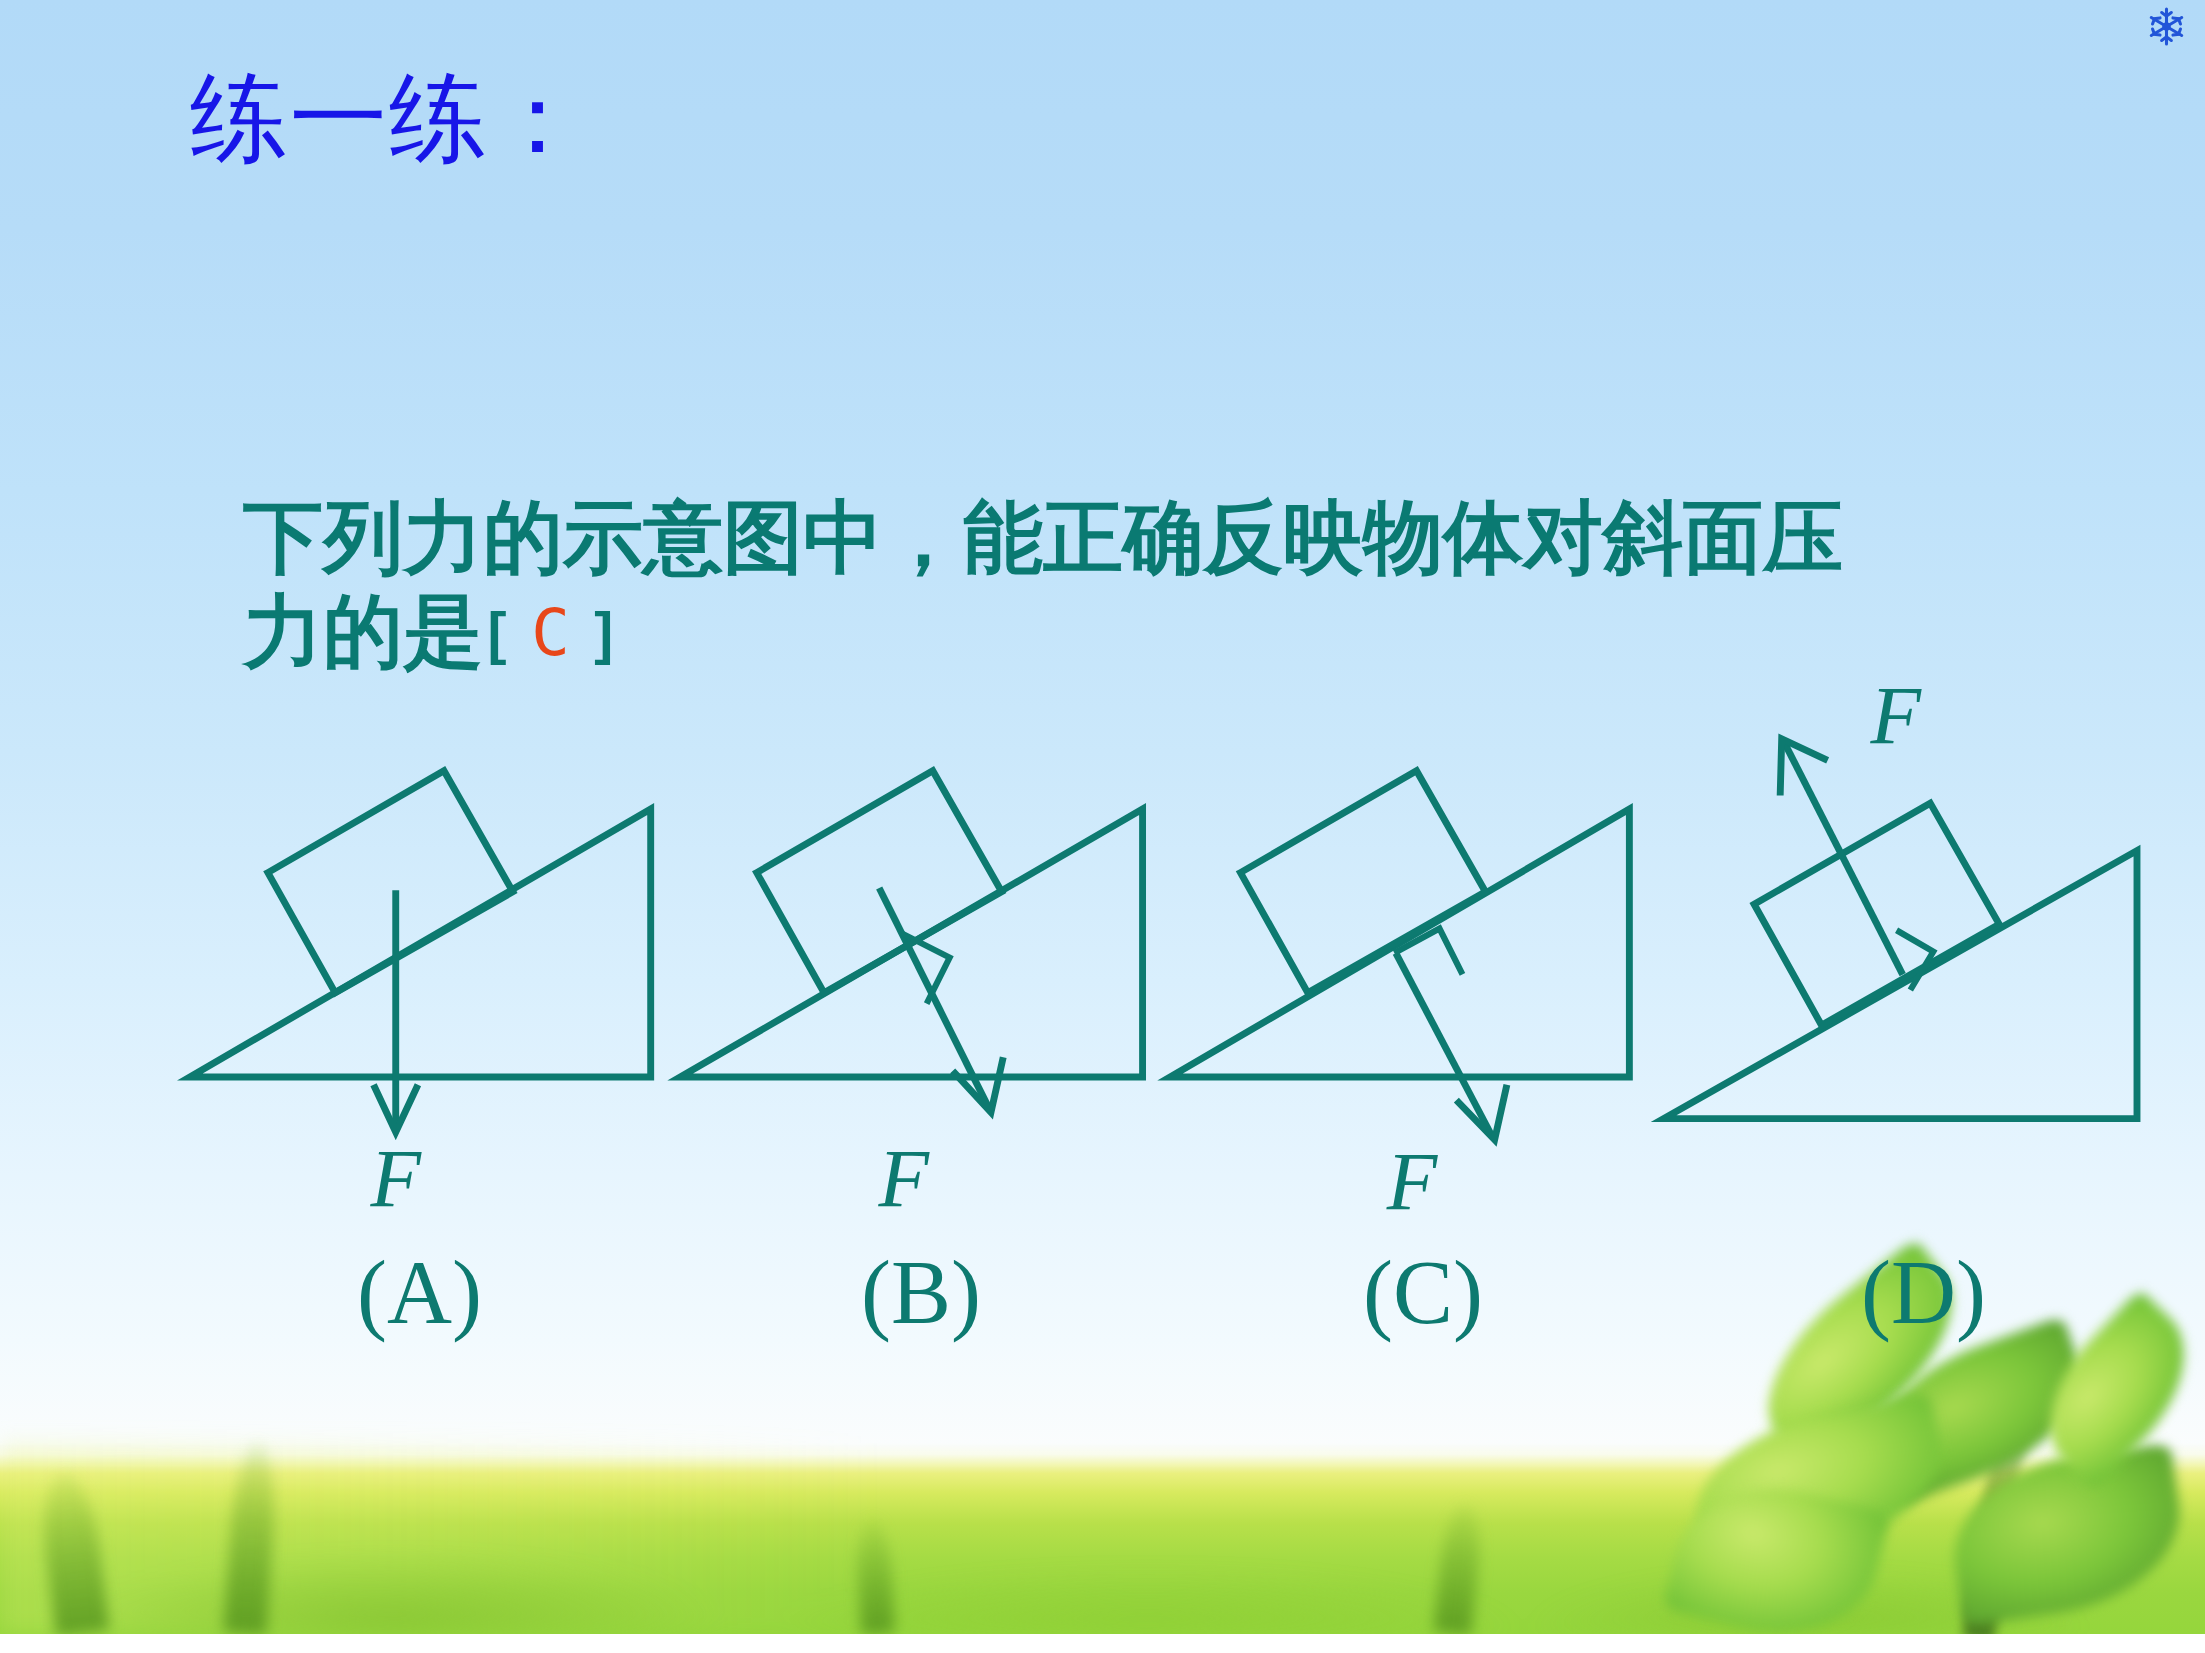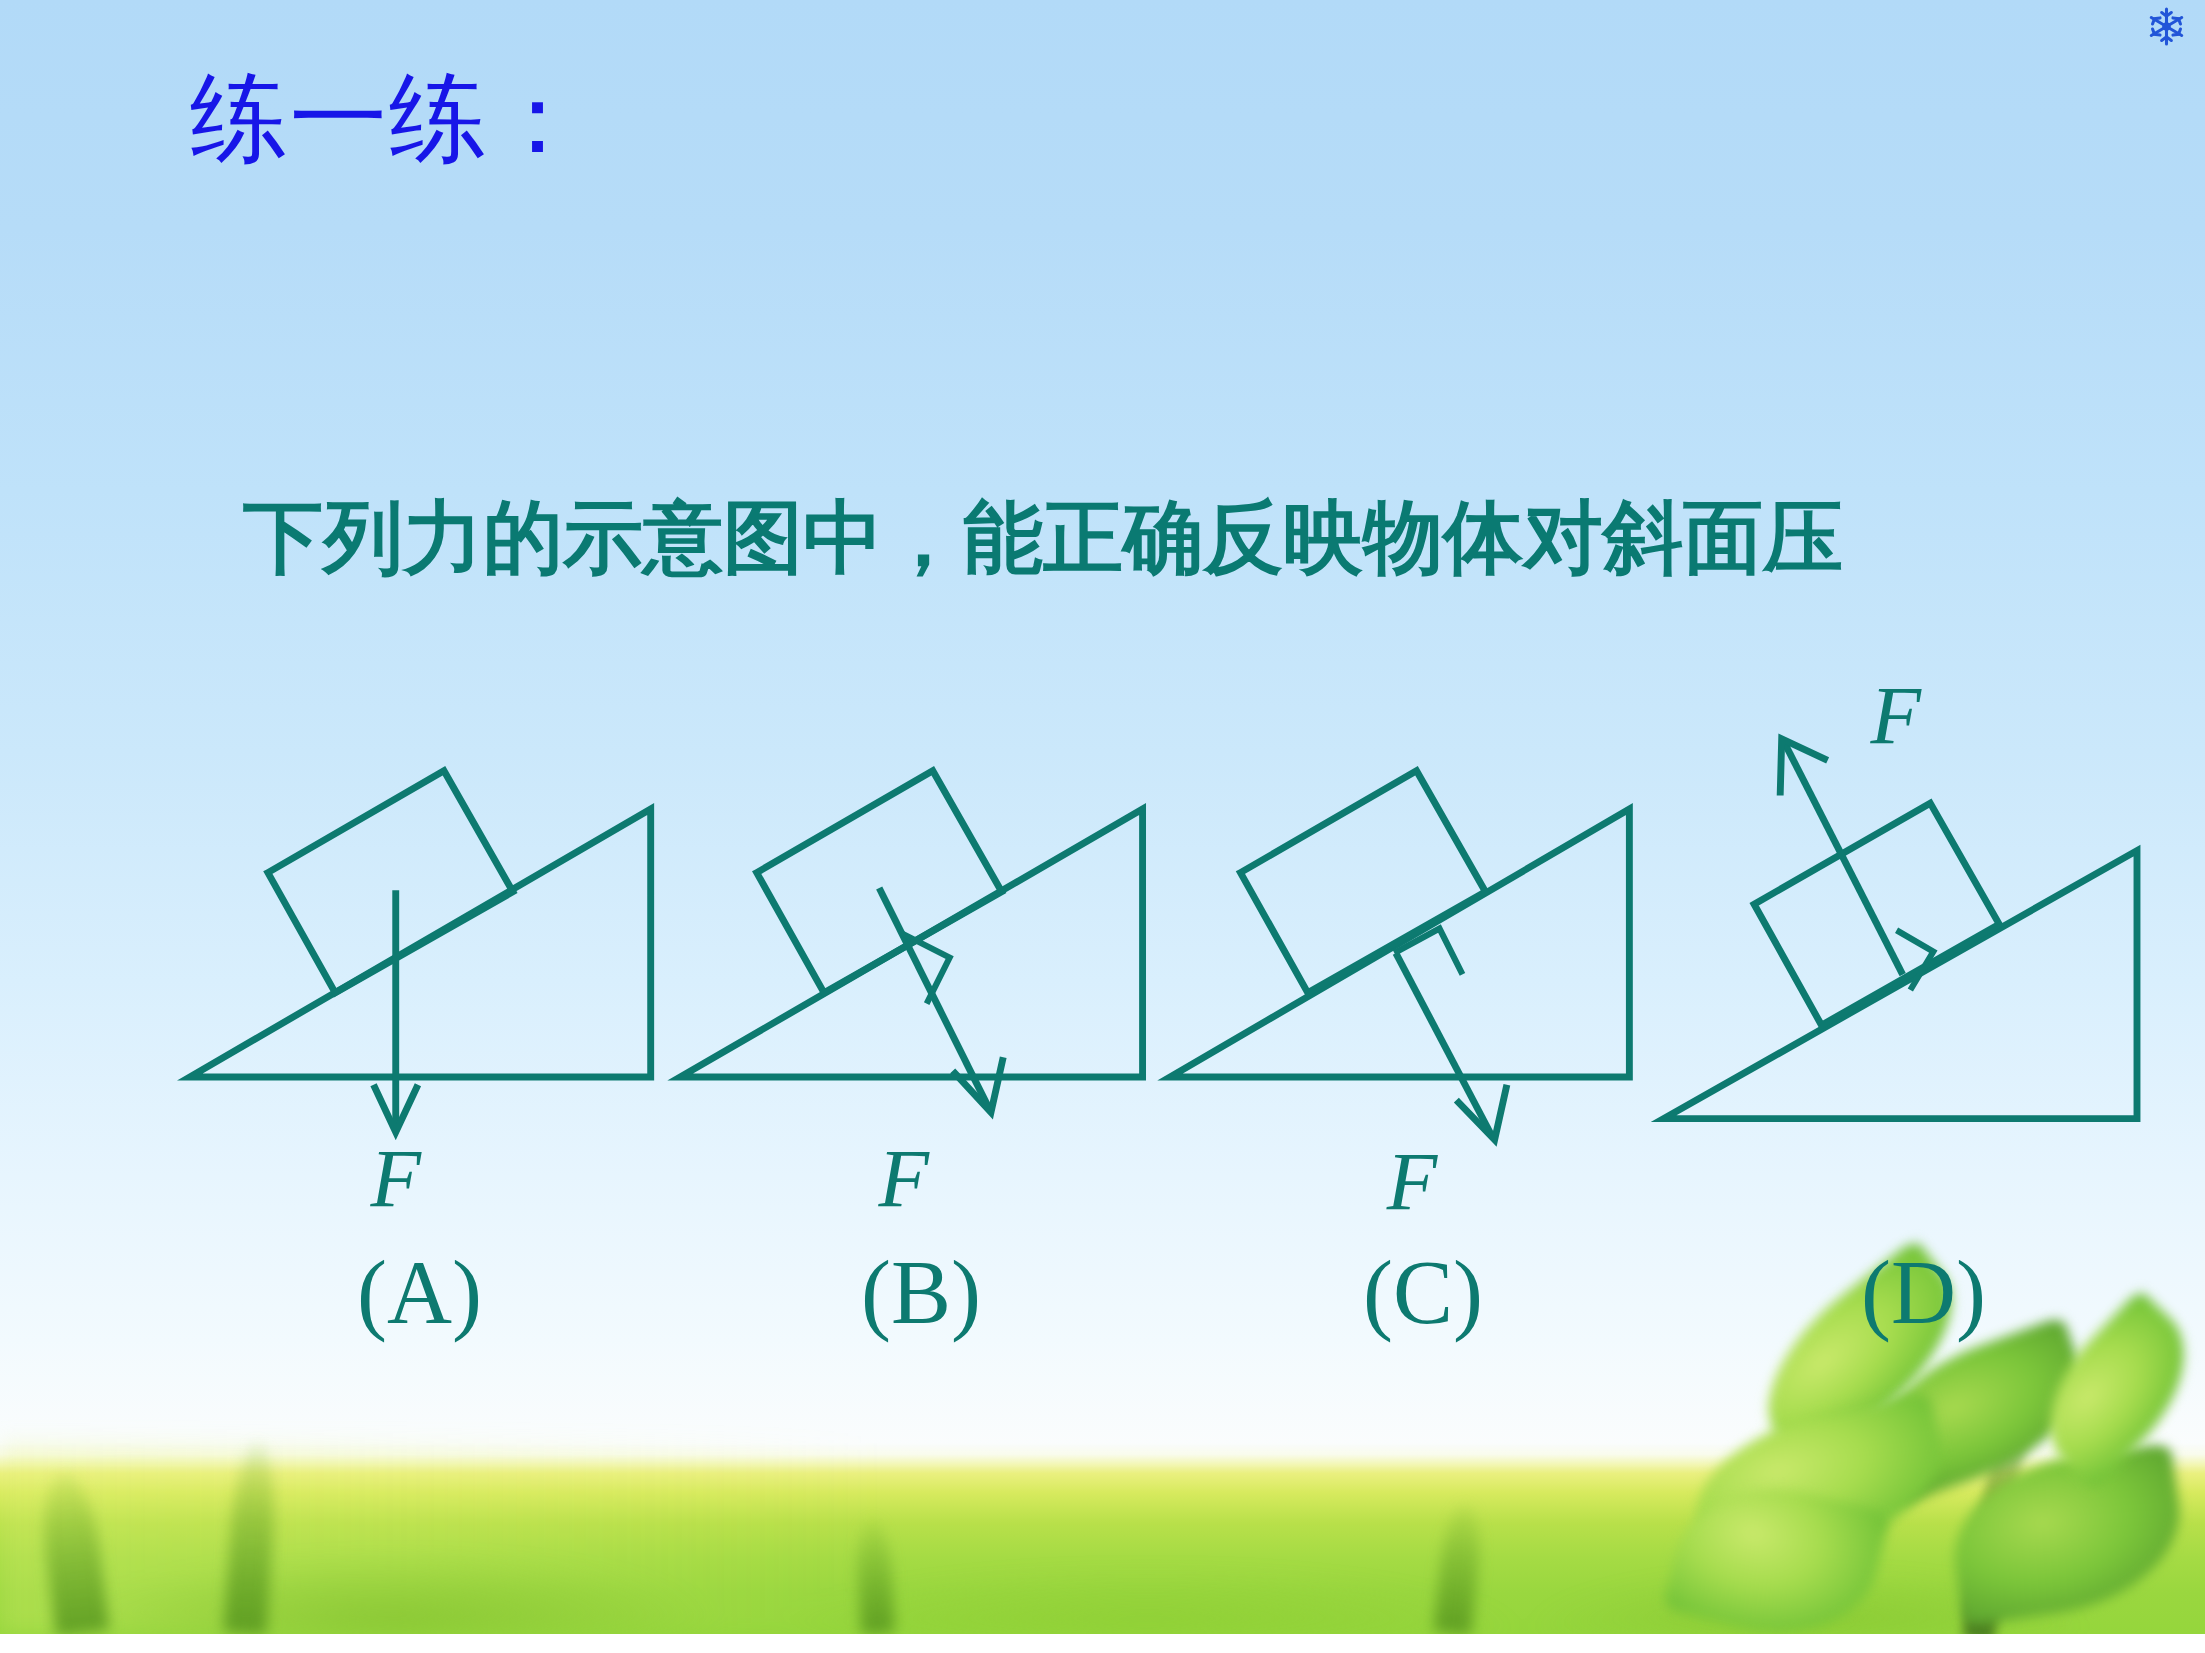--- a/index.html
+++ b/index.html
@@ -199,20 +199,23 @@
       <polyline points="4.2,13.4 5.3,16.4 8.4,16.8"></polyline>
       <polyline points="19.8,10.6 18.7,7.6 15.6,7.2"></polyline>
       <circle cx="12" cy="12" r="2.4" fill="#2255d8" stroke="none"></circle>
     </g>
   </svg>
 
   <div id="page-title">练一练：</div>
 
   <div id="question-block">
     <span class="q-line1">下列力的示意图中，能正确反映物体对斜面压</span>
+    <span class="q-line2">
+      <span>力的是</span><span class="bracket">[</span><span id="answer-letter">C</span><span class="bracket">]</span>
+    </span>
   </div>
 
   <div class="figure fig-a">
     <svg width="490" height="490" viewBox="0 0 640 640">
       <g stroke="#0d7a70" stroke-width="9" fill="none" stroke-linecap="butt" stroke-linejoin="miter">
 
         <path d="M 18 452 L 620 452 L 620 102 Z"></path>
 
         <path d="M 120 185 L 350 52 L 440 210 L 208 342 Z"></path>
 

